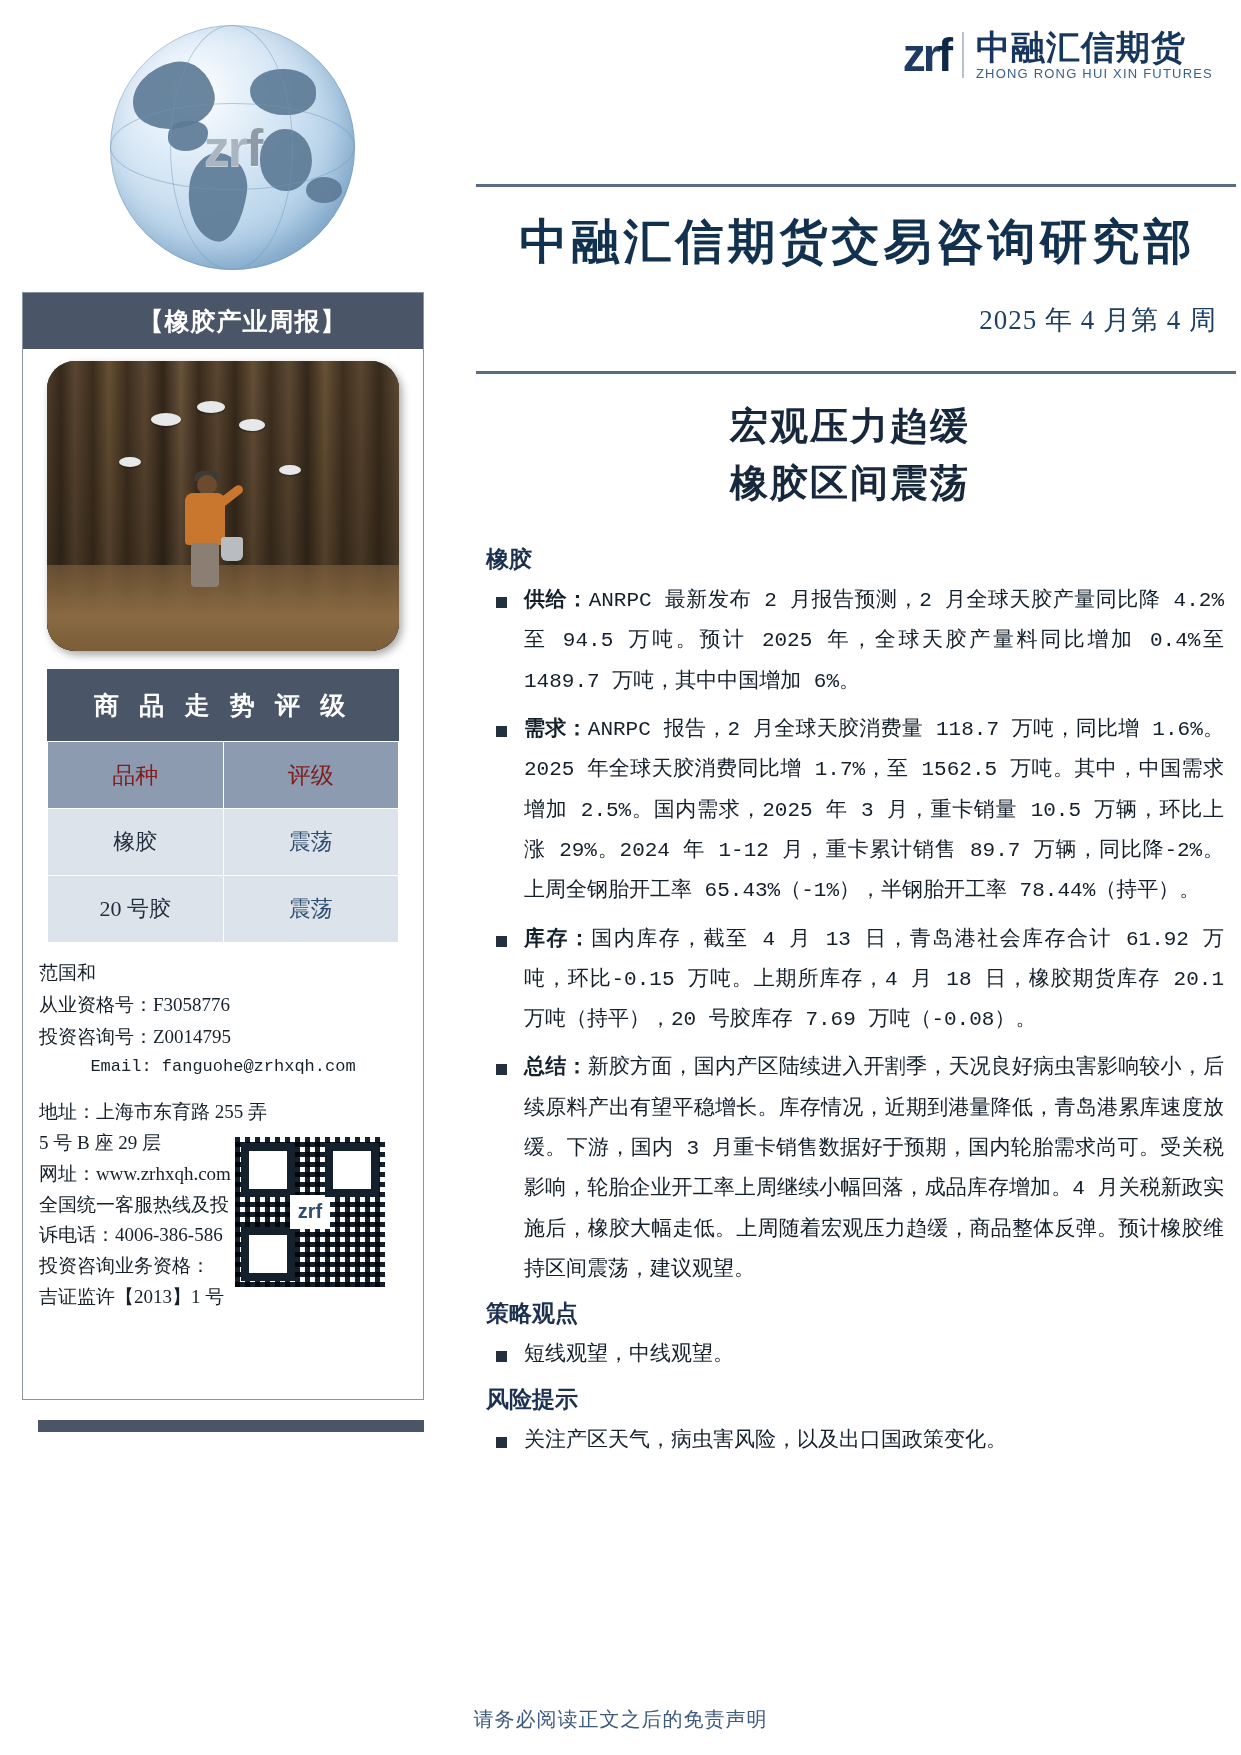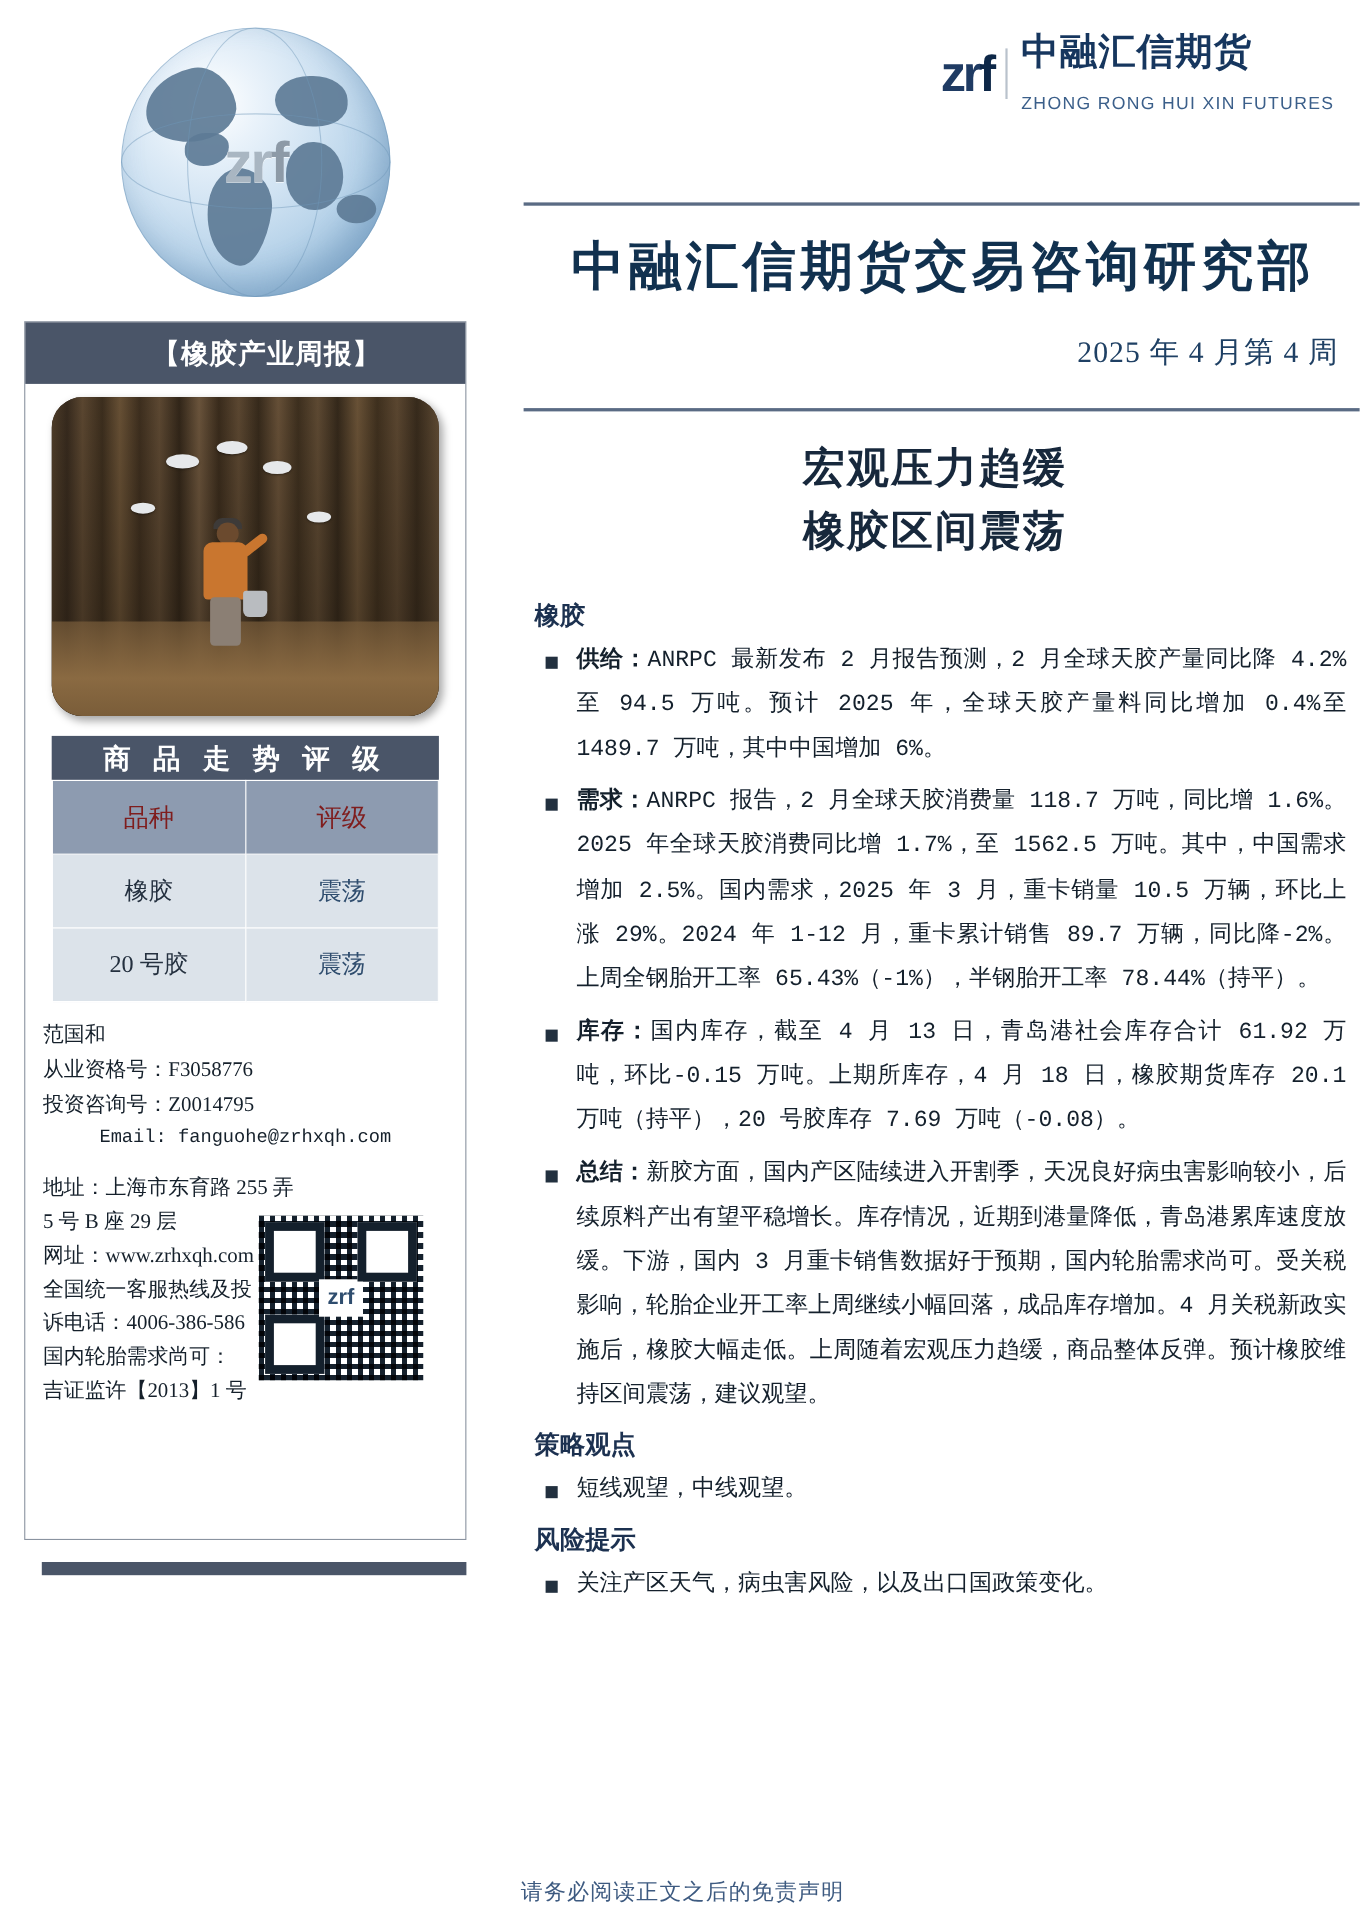--- a/index.html
+++ b/index.html
@@ -171,21 +171,21 @@
   }
   .b1 { left: 104px; top: 52px; width: 30px; height: 13px; }
   .b2 { left: 150px; top: 40px; width: 28px; height: 12px; }
   .b3 { left: 192px; top: 58px; width: 26px; height: 12px; }
   .b4 { left: 72px; top: 96px; width: 22px; height: 10px; }
   .b5 { left: 232px; top: 104px; width: 22px; height: 10px; }
 
   .rating-head {
     margin: 18px auto 0;
     width: 352px;
-    height: 40px;
+    height: 72px;
     background: #4a5568;
     color: #ffffff;
     display: flex;
     align-items: center;
     justify-content: center;
     font-size: 25px;
     font-weight: bold;
     letter-spacing: 7px;
   }
   table.rating {
@@ -316,24 +316,24 @@
   .brand-mark .f { color: #0d2747; }
   .brand-txt-cn {
     font-size: 34px;
     font-weight: bold;
     color: #16365e;
     line-height: 1.05;
     letter-spacing: 1px;
   }
   .brand-txt-en {
     font-family: "Liberation Sans", sans-serif;
-    font-size: 16px;
+    font-size: 13px;
     color: #3b5f8a;
     letter-spacing: 1.2px;
-    margin-top: 20px;
+    margin-top: 0;
   }
 
   .rule {
     position: absolute;
     background: #5a6b84;
   }
   .rule-1 { left: 6px; top: 184px; width: 760px; height: 3px; }
   .rule-2 { left: 6px; top: 371px; width: 760px; height: 3px; }
 
   .dept-title {
@@ -493,21 +493,21 @@
         <div>从业资格号：F3058776</div>
         <div>投资咨询号：Z0014795</div>
         <div class="mono">Email: fanguohe@zrhxqh.com</div>
 
         <div class="addr-block">
           <div class="addr-text">
             <div>地址：上海市东育路 255 弄 5 号 B 座 29 层</div>
             <div>网址：www.zrhxqh.com</div>
             <div>全国统一客服热线及投</div>
             <div>诉电话：4006-386-586</div>
-            <div>国内轮胎需求尚可：</div>
+            <div>投资咨询业务资格：</div>
             <div>吉证监许【2013】1 号</div>
           </div>
           <div class="qr">
             <div class="qr-bl"></div>
             <div class="qr-center">zrf</div>
           </div>
         </div>
       </div>
 
     </div>

